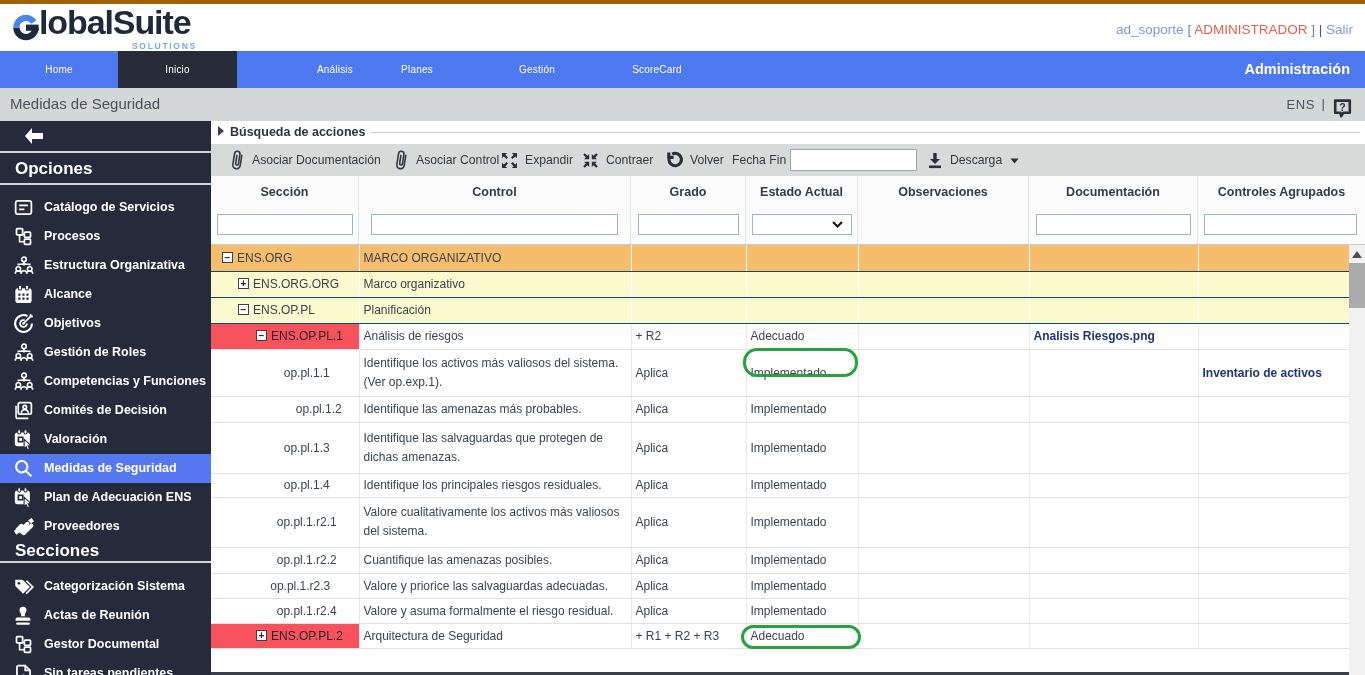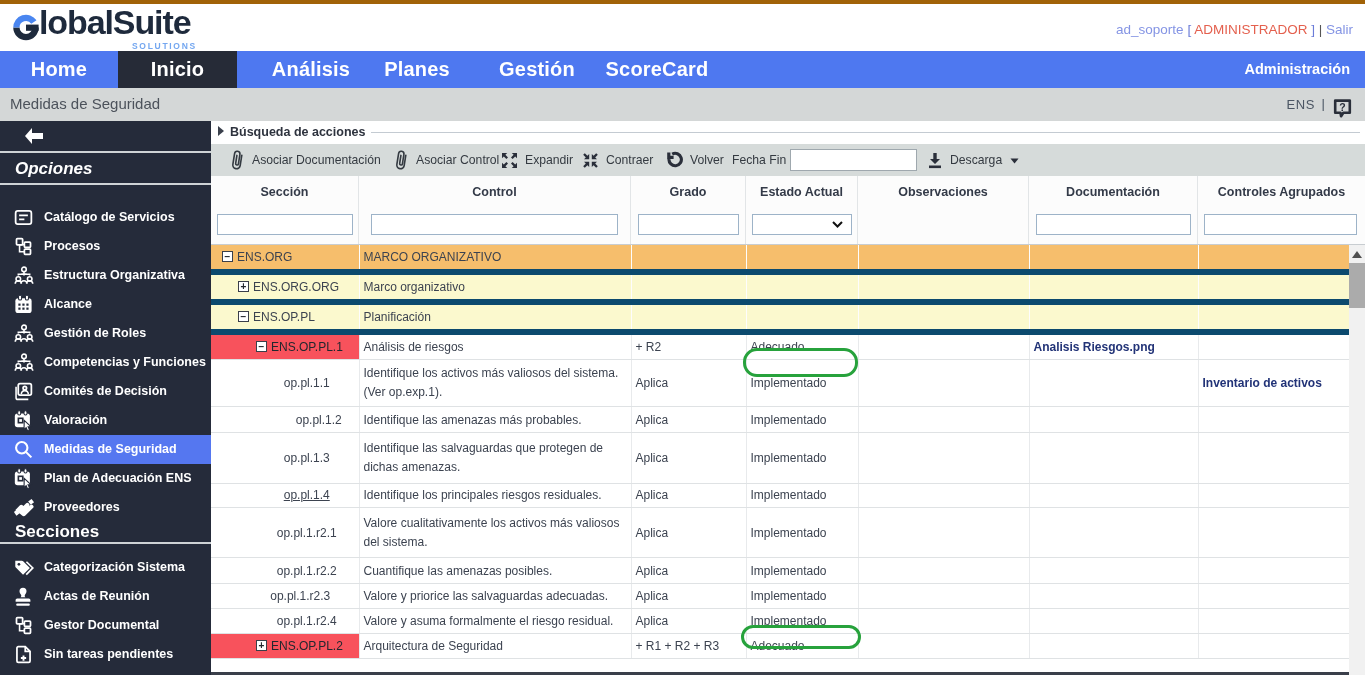--- a/index.html
+++ b/index.html
@@ -10,33 +10,33 @@
 #tophdr { position:absolute; left:0; top:0; width:1365px; height:51px; background:#fff; border-top:4px solid #a16207; }
 #logo { position:absolute; left:13px; top:0; width:200px; height:51px; }
 #logotxt { position:absolute; left:26px; top:-1px; font-size:34px; font-weight:bold; color:#1e2a3c; letter-spacing:-1.1px; }
 #logosub { position:absolute; left:119px; top:37px; width:62px; text-align:left; font-size:8.5px; font-weight:bold; letter-spacing:1.7px; color:#74a7f0; }
 #userinfo { position:absolute; right:12px; top:18px; font-size:13.5px; color:#8494e4; }
 #userinfo .adm { color:#e4604e; }
 #userinfo .sep { color:#6b7cd8; }
 
 
 #nav { position:absolute; left:0; top:51px; width:1365px; height:37px; background:#4e78f0; }
-.tab { position:absolute; top:0; height:37px; line-height:37px; text-align:center; color:#fff; font-size:20px; font-weight:bold; letter-spacing:0.2px; }
+.tab { position:absolute; top:0; height:37px; line-height:37px; text-align:center; color:#fff; font-size:10px; font-weight:normal; letter-spacing:0.2px; }
 .tab.active { background:#262b37; }
 #tabadm { position:absolute; right:15px; top:0; height:37px; line-height:37px; color:#fff; font-size:14.5px; font-weight:bold; }
 
 
 #crumb { position:absolute; left:0; top:88px; width:1365px; height:33px; background:#d4d7d7; }
 #crumb .t { position:absolute; left:10px; top:7px; font-size:15px; color:#4c525b; }
 #crumb .r { position:absolute; right:50px; top:9px; font-size:13px; color:#4b5563; letter-spacing:0.6px; }
 
 
 #sidebar { position:absolute; left:0; top:121px; width:211px; height:554px; background:#252b3a; color:#fff; }
 #backrow { height:32px; position:relative; border-bottom:2px solid #cfd3d6; }
-.sbhead { font-size:17px; font-weight:bold; padding-left:15px; border-bottom:2px solid #cfd3d6; } #hop { height:32px; line-height:31px; margin-bottom:18px;font-style:italic; } #hsec { height:22px; line-height:19px; margin-bottom:9px; }
+.sbhead { font-size:17px; font-weight:bold; padding-left:15px; border-bottom:2px solid #cfd3d6; } #hop { height:32px; line-height:31px; margin-bottom:8px; } #hsec { height:22px; line-height:19px; margin-bottom:9px; }
 .sbitem { position:relative; height:29px; line-height:29px; font-size:12.5px; font-weight:bold; padding-left:44px; white-space:nowrap; }
 .sbitem.sel { background:#5577f0; }
 .sbitem svg { position:absolute; left:13px; top:4px; }
 
 
 #main { position:absolute; left:211px; top:121px; width:1154px; height:554px; background:#fff; }
 #fieldrow { position:relative; height:24px; background:#fff; }
 #fieldrow .tri { position:absolute; left:7px; top:5px; width:0; height:0; border-left:6px solid #3a404c; border-top:5px solid transparent; border-bottom:5px solid transparent; }
 #fieldrow .cap { position:absolute; left:19px; top:4px; font-size:12.5px; font-weight:bold; color:#2e333e; }
 #fieldrow .line { position:absolute; left:160px; right:5px; top:11px; height:1px; background:#c4cbd2; }
@@ -54,21 +54,21 @@
 .fsel { position:absolute; top:7px; height:21px; border:1px solid #9db3c8; background:#fff; }
 .chev { position:absolute; top:14px; }
 
 
 #rows { position:absolute; left:0; top:124px; width:1138px; }
 table { border-collapse:collapse; table-layout:fixed; width:1138px; }
 td { font-size:12px; color:#3c4350; line-height:24px; padding:0 4px; overflow:hidden; vertical-align:middle; }
 tr.single td { height:26px; } tr.h24 td { height:23px !important; line-height:23px !important; } tr.h25 td { height:25px !important; }
 tr.org { background:#f6be6c; }
 tr.yel { background:#fbf9ce; }
-tr.org td, tr.yel td { border-right:1px solid #fdfdfd; border-bottom:6px solid #0c4a6e; }
+tr.org td, tr.yel td { border-right:1px solid #fdfdfd; border-bottom:1px solid #0c4a6e; }
 tr.wht td { border-right:1px solid #e8eaec; border-bottom:1px solid #dfe2e4; background:#fff; }
 td.sec { text-align:center; font-size:12px; }
 table tr.wht td.red { background:#f8525c; color:#23272e; }
 .tog { display:inline-block; width:11px; height:11px; border:1px solid #3a3f49; background:#fff; vertical-align:middle; margin-right:4px; position:relative; top:-1px; text-align:center; line-height:9px; font-size:10px; font-weight:bold; color:#23272e; }
 a.doclink { color:#223377; font-weight:bold; text-decoration:none; font-size:12px;text-align:center; }
 
 
 #vscroll { position:absolute; left:1138px; top:124px; width:16px; height:430px; background:#f1f1f1; }
 #vscroll .up { position:absolute; left:3px; top:6px; width:0; height:0; border-bottom:7px solid #505050; border-left:5px solid transparent; border-right:5px solid transparent; }
 #vscroll .thumb { position:absolute; left:0; top:18px; width:16px; height:45px; background:#ababab; }
@@ -87,21 +87,21 @@
         <rect x="13" y="10.6" width="12.6" height="6.2" fill="#1e2a3c"></rect>
       </svg>
       <div id="logotxt">lobalSuite</div>
       <div id="logosub">SOLUTIONS</div>
     </div>
     <div id="userinfo">ad_soporte <span class="sep">[</span> <span class="adm">ADMINISTRADOR</span> <span class="sep">]</span> <span style="color:#555">|</span> Salir</div>
   </div>
   <div id="nav">
     <div class="tab" style="left:0;width:118px;">Home</div>
     <div class="tab active" style="left:118px;width:119px;">Inicio</div>
-    <div class="tab" style="left:251px;width:120px;">Análisis</div>
+    <div class="tab" style="left:233px;width:120px;text-align:right;">Análisis</div>
     <div class="tab" style="left:357px;width:120px;">Planes</div>
     <div class="tab" style="left:477px;width:120px;">Gestión</div>
     <div class="tab" style="left:597px;width:120px;">ScoreCard</div>
     <div id="tabadm">Administración</div>
   </div>
   <div id="crumb">
     <div class="t">Medidas de Seguridad</div>
     <div class="r">ENS</div>
       <div style="position:absolute;right:40px;top:8px;font-size:13px;color:#4b5563;">|</div>
     <svg style="position:absolute;right:13px;top:11px" width="19" height="19" viewBox="0 0 19 19">
@@ -140,20 +140,26 @@
           <rect x="13" y="1.3" width="3.2" height="5" rx="1.4" fill="#fff" stroke="#252b3a" stroke-width="1.1"></rect>
           <g fill="#252b3a">
             <rect x="5.6" y="10" width="2.3" height="2.3"></rect>
             <rect x="9.8" y="10" width="2.3" height="2.3"></rect>
             <rect x="14" y="10" width="2.3" height="2.3"></rect>
             <rect x="5.6" y="14.2" width="2.3" height="2.3"></rect>
             <rect x="9.8" y="14.2" width="2.3" height="2.3"></rect>
             <rect x="14" y="14.2" width="2.3" height="2.3"></rect>
           </g>
         </svg>Alcance</div>
+    <div class="sbitem"><svg width="21" height="21" viewBox="0 0 22 22" fill="none" stroke="#fff">
+          <path d="M19.8 11 a8.8 8.8 0 1 1 -4.6 -7.7" stroke-width="2.1"></path>
+          <path d="M14.6 11 a3.6 3.6 0 1 1 -2.2 -3.3" stroke-width="1.9"></path>
+          <circle cx="11" cy="11" r="1.4" fill="#fff" stroke="none"></circle>
+          <path d="M11 11 L18.2 3.8 M18.2 3.8 l0.3 -2.6 M18.2 3.8 l2.6 -0.3" stroke-width="1.7"></path>
+        </svg>Objetivos</div>
     <div class="sbitem"><svg width="22" height="21" viewBox="0 0 24 24" fill="none" stroke="#fff" stroke-width="1.8">
           <circle cx="12" cy="5" r="2.6"></circle>
           <path d="M9 10.5 h6 M12 8 v4"></path>
           <circle cx="5.5" cy="16" r="2.6"></circle>
           <circle cx="18.5" cy="16" r="2.6"></circle>
           <path d="M2 21.5 a3.5 3.5 0 0 1 7 0 M15 21.5 a3.5 3.5 0 0 1 7 0 M8.5 21.5 a3.5 3.5 0 0 1 7 0"></path>
           <path d="M5.5 12 v-1.5 h13 v1.5"></path>
         </svg>Gestión de Roles</div>
     <div class="sbitem"><svg width="22" height="21" viewBox="0 0 24 24" fill="none" stroke="#fff" stroke-width="1.8">
           <circle cx="12" cy="5" r="2.6"></circle>
@@ -356,21 +362,21 @@
         <tr class="wht">
               <td class="sec" style="height:51px;padding-left:48px;">op.pl.1.3</td>
               <td style="line-height:19px;">Identifique las salvaguardas que protegen de<br>dichas amenazas.</td>
               <td>Aplica</td>
               <td>Implementado</td>
               <td></td>
               <td></td>
               <td></td>
             </tr>
         <tr class="wht single h24">
-              <td class="sec" style="padding-left:48px;text-decoration:underline;">op.pl.1.4</td>
+              <td class="sec" style="padding-left:48px;">op.pl.1.4</td>
               <td>Identifique los principales riesgos residuales.</td>
               <td>Aplica</td>
               <td>Implementado</td>
               <td></td>
               <td></td>
               <td></td>
             </tr>
         <tr class="wht">
               <td class="sec" style="height:50px;padding-left:48px;">op.pl.1.r2.1</td>
               <td style="line-height:19px;">Valore cualitativamente los activos más valiosos<br>del sistema.</td>

